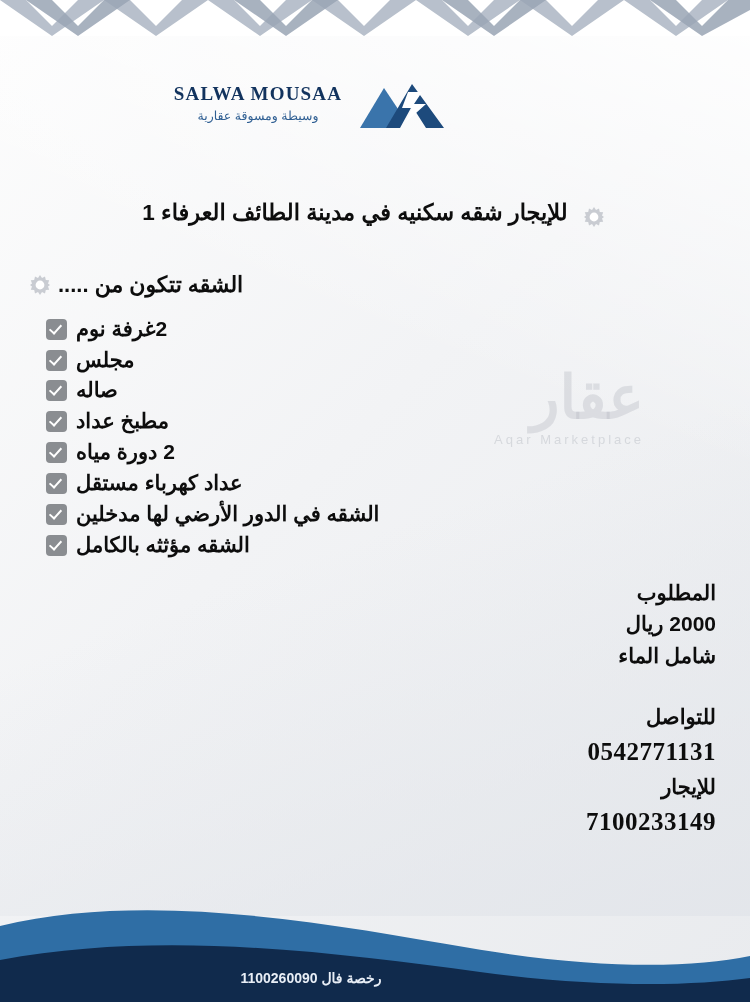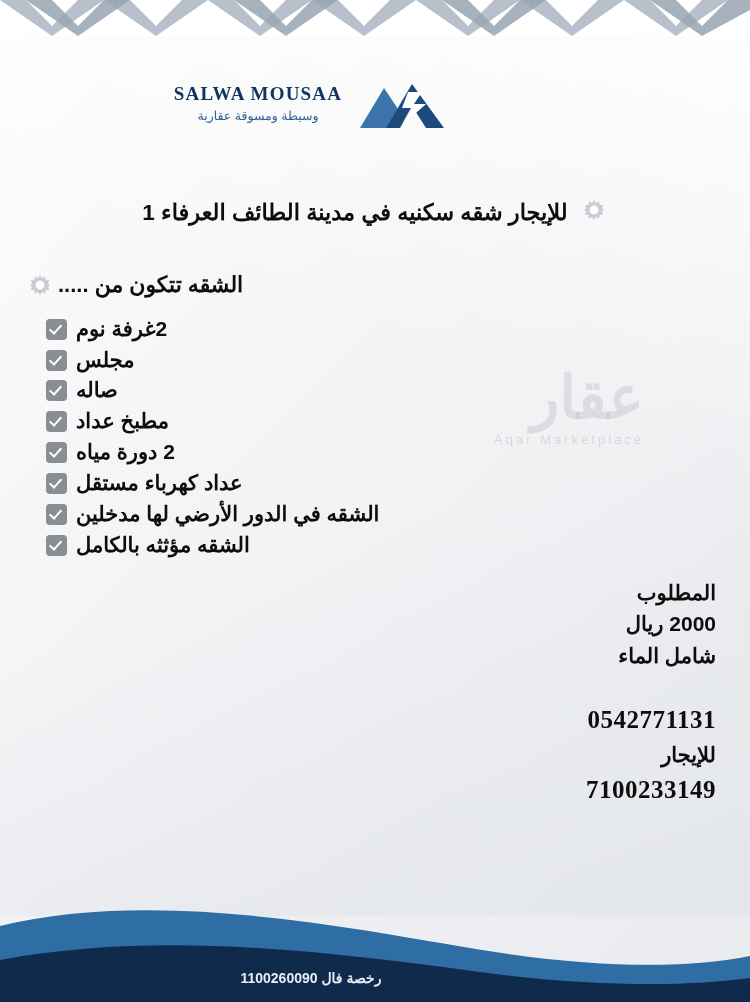--- a/index.html
+++ b/index.html
@@ -116,20 +116,21 @@
   }
 
   .headline {
     font-family: "Liberation Sans", sans-serif;
     font-weight: bold;
     font-size: 22.5px;
     line-height: 1.5;
     margin: 0 0 42px 0;
     display: flex;
     flex-direction: row;
+    align-items: center;
     justify-content: center;
     gap: 16px;
   }
 
   .sub-head {
     font-weight: bold;
     font-size: 22px;
     margin: 0 0 4px 0;
     display: flex;
     align-items: center;
@@ -327,20 +328,21 @@
       </li>
     </ul>
 
     <div class="terms">
       <div>المطلوب</div>
       <div>2000 ريال</div>
       <div>شامل الماء</div>
     </div>
 
     <div class="contact">
+      <div>للتواصل</div>
       <div class="num">0542771131</div>
       <div>للإيجار</div>
       <div class="num">7100233149</div>
     </div>
 
   </div>
 
   <div class="footer">
     <svg width="750" height="112" viewBox="0 0 750 112" xmlns="http://www.w3.org/2000/svg" aria-hidden="true">
       <path d="M0 36 C 150 0, 330 34, 470 58 C 600 80, 690 78, 750 66 L750 112 L0 112 Z" fill="#2f6ea5"></path>

